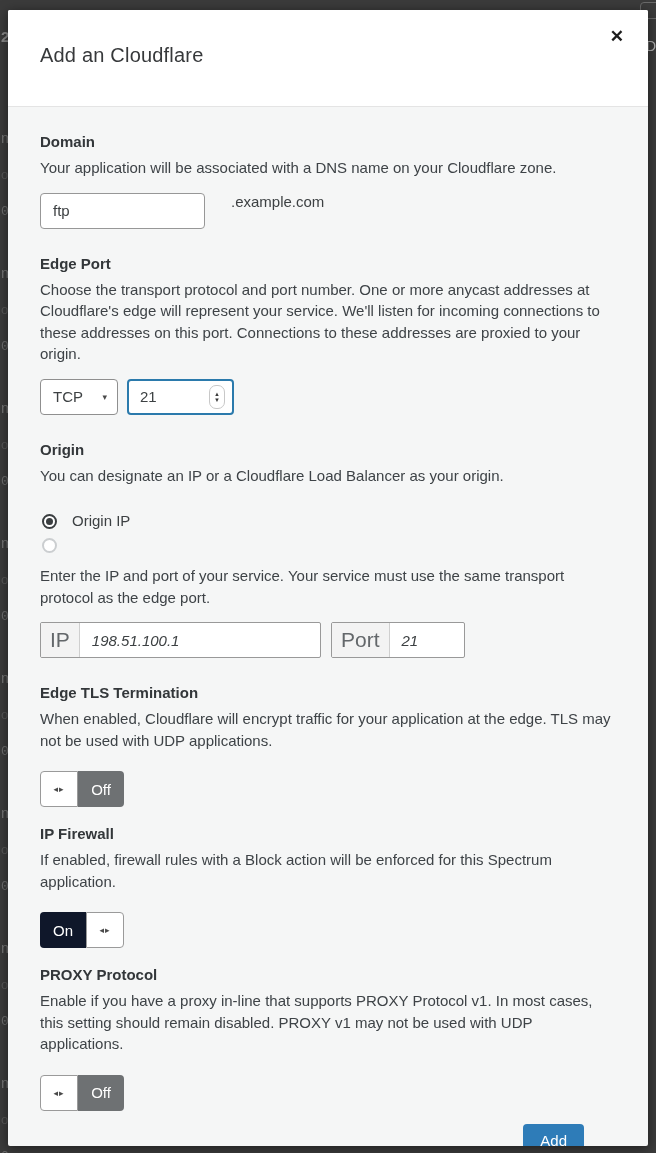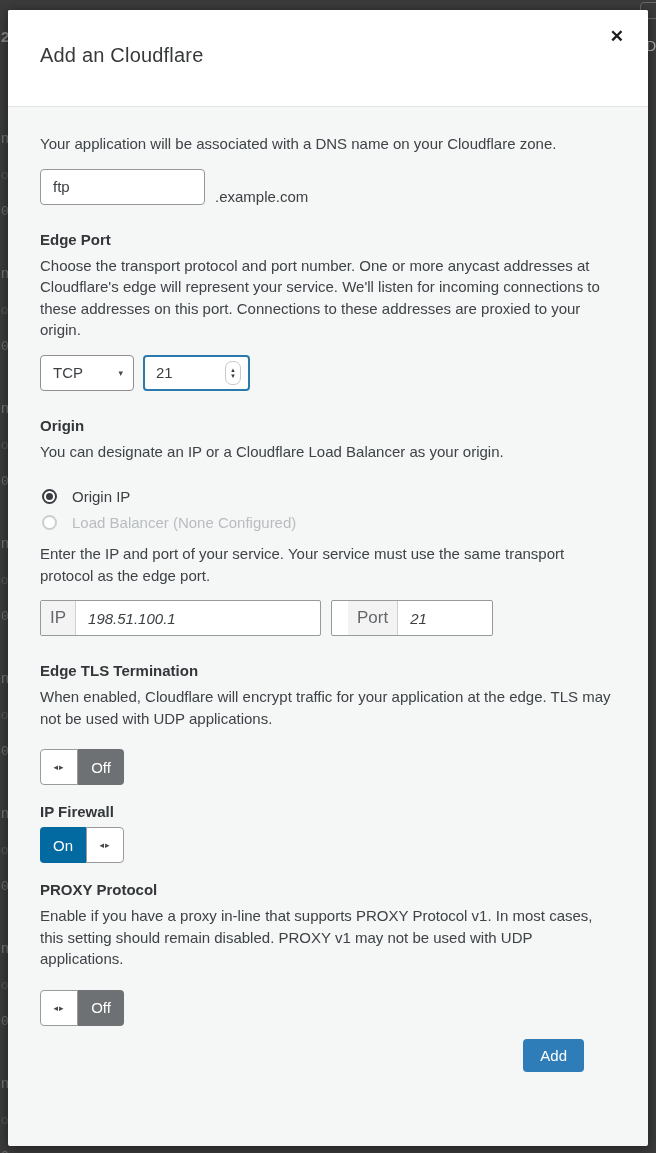--- a/index.html
+++ b/index.html
@@ -53,86 +53,86 @@
     margin:0 0 14px 0; font-size:15px; color:#3e4347; line-height:21.5px; max-width:578px;
   }
   .mb-sect { margin-bottom:26px; }
 
   
   .text-input {
     height:36px; border:1px solid #979797; border-radius:4px; background:#fff;
     font-family:"Liberation Sans", sans-serif; font-size:15px; color:#3d4143;
     padding:0 12px; box-sizing:border-box; outline:none;
   }
-  .domain-row { display:flex; align-items:flex-end; }
+  .domain-row { display:flex; align-items:flex-start;gap:16px; }
   .domain-input { width:165px; }
   .suffix { margin-left:10px; font-size:15px; color:#3d4143; }
 
   .edgeport-row { display:flex; align-items:center; }
   .select {
-    width:94px; height:36px; box-sizing:border-box; background:#fff;
+    width:78px; height:36px; box-sizing:border-box; background:#fff;
     border:1px solid #8f8f8f; border-radius:4px; cursor:pointer;
     display:flex; align-items:center; justify-content:space-between;
     padding:0 10px 0 12px; font-size:15px; color:#3d4143;
   }
   .caret { font-size:9px; color:#4a4a4a; }
   .port-input-wrap {
     width:107px; height:36px; box-sizing:border-box; margin-left:9px; background:#fff;
     border:2px solid #2b7aac; border-radius:4px;
     display:flex; align-items:center; justify-content:space-between; padding:0 7px 0 11px;
   }
   .port-input-wrap .num { font-size:15px; color:#3d4143; }
   .stepper {
     width:14px; height:22px; border:1px solid #c8c8c8; border-radius:7px;
     display:flex; flex-direction:column; align-items:center; justify-content:center;
     font-size:6px; color:#3a3a3a; line-height:6px; cursor:pointer; background:#fff;
   }
 
   
-  .radio-row { display:flex; align-items:center; margin:0 0 9px 2px; cursor:pointer; }
+  .radio-row { display:flex; align-items:flex-end; margin:0 0 9px 2px; cursor:pointer; }
   .radio {
     width:15px; height:15px; border-radius:50%; border:2px solid #3a3e40;
     position:relative; box-sizing:border-box; flex:none; background:#fff;
   }
   .radio.checked::after {
     content:""; position:absolute; left:2px; top:2px; right:2px; bottom:2px;
     border-radius:50%; background:#3a3e40;
   }
   .radio.disabled { border-color:#cbced0; }
   .radio-label { margin-left:15px; font-size:15px; color:#3d4143; }
   .radio-label.disabled { color:#b9bdbf; }
   .radio-group { margin-bottom:12px; margin-top:2px; }
 
   
   .ipport-row { display:flex; }
   .input-group {
     display:flex; height:36px; box-sizing:border-box; background:#fff;
     border:1px solid #999; border-radius:2px; overflow:hidden;
   }
   .ip-group { width:281px; }
-  .portg-group { width:162px; margin-left:10px;padding-left:16px; }
+  .portg-group { width:134px; margin-left:10px; }
   .prefix {
     background:#f3f3f3; border-right:1px solid #cfcfcf; flex:none;
-    display:flex; align-items:center; padding:0 9px; font-size:17px; color:#63676a;
+    display:flex; align-items:center; padding:0 9px; font-size:21px; color:#63676a;
   }
   .group-value { display:flex; align-items:center; padding:0 12px; font-size:15px; color:#3d4143;font-style:italic; }
 
   
   .toggle { display:flex; height:36px; width:max-content; cursor:pointer; }
   .toggle .handle {
     width:38px; box-sizing:border-box; background:#fff; border:1px solid #9a9a9a;
     display:flex; align-items:center; justify-content:center;
   }
   .toggle .panel {
     width:46px; display:flex; align-items:center; justify-content:center;
     font-size:15px; color:#fff;
   }
   .toggle.off .handle { border-radius:4px 0 0 4px; }
   .toggle.off .panel  { background:#6e7173; border-radius:0 4px 4px 0; }
-  .toggle.on  .panel  { background:#0369a1; border-radius:4px 0 0 4px; }
+  .toggle.on  .panel  { background:#0f172a; border-radius:4px 0 0 4px; }
   .toggle.on  .handle { border-radius:0 4px 4px 0; }
   .handle-icon { font-size:9px; color:#4a4a4a; letter-spacing:1px; }
   .toggle-mb { margin-bottom:18px; }
 
   
   .modal-footer { display:flex; justify-content:flex-end; padding:7px 32px 0 32px; }
   .add-btn {
     height:33px; padding:0 17px; background:#2e7cb8; color:#fff; border:none;
     border-radius:4px; font-family:"Liberation Sans", sans-serif;
     font-size:15px; cursor:pointer;
@@ -175,20 +175,21 @@
 
 <div class="modal">
   <div class="modal-header">
     <h1 class="modal-title">Add an Cloudflare</h1>
     <button class="close-btn">✕</button>
   </div>
 
   <div class="modal-body">
 
     <section>
+      <h2 class="field-label">Domain</h2>
       <p class="field-desc">Your application will be associated with a DNS name on your Cloudflare zone.</p>
       <div class="domain-row mb-sect">
         <input class="text-input domain-input" value="ftp" style="">
         <span class="suffix">.example.com</span>
       </div>
     </section>
 
     <section>
       <h2 class="field-label">Edge Port</h2>
       <p class="field-desc">Choose the transport protocol and port number. One or more anycast addresses at Cloudflare's edge will represent your service. We'll listen for incoming connections to these addresses on this port. Connections to these addresses are proxied to your origin.</p>
@@ -210,21 +211,20 @@
     <section>
       <h2 class="field-label">Origin</h2>
       <p class="field-desc" style="margin-bottom:26px">You can designate an IP or a Cloudflare Load Balancer as your origin.</p>
       <div class="radio-group">
         <div class="radio-row">
           <span class="radio checked"></span>
           <span class="radio-label">Origin IP</span>
         </div>
         <div class="radio-row">
           <span class="radio disabled"></span>
-          <span class="radio-label disabled">Load Balancer (None Configured)</span>
         </div>
       </div>
       <p class="field-desc" style="">Enter the IP and port of your service. Your service must use the same transport protocol as the edge port.</p>
       <div class="ipport-row mb-sect">
         <div class="input-group ip-group">
           <span class="prefix">IP</span>
           <span class="group-value">198.51.100.1</span>
         </div>
         <div class="input-group portg-group">
           <span class="prefix">Port</span>
@@ -239,20 +239,21 @@
       <div class="toggle off toggle-mb">
         <span class="handle">
           <span class="handle-icon">◂▸</span>
         </span>
         <span class="panel">Off</span>
       </div>
     </section>
 
     <section>
       <h2 class="field-label">IP Firewall</h2>
+      <p class="field-desc" style="margin-bottom:20px">If enabled, firewall rules with a Block action will be enforced for this Spectrum application.</p>
       <div class="toggle on toggle-mb">
         <span class="panel">On</span>
         <span class="handle">
           <span class="handle-icon">◂▸</span>
         </span>
       </div>
     </section>
 
     <section>
       <h2 class="field-label">PROXY Protocol</h2>

